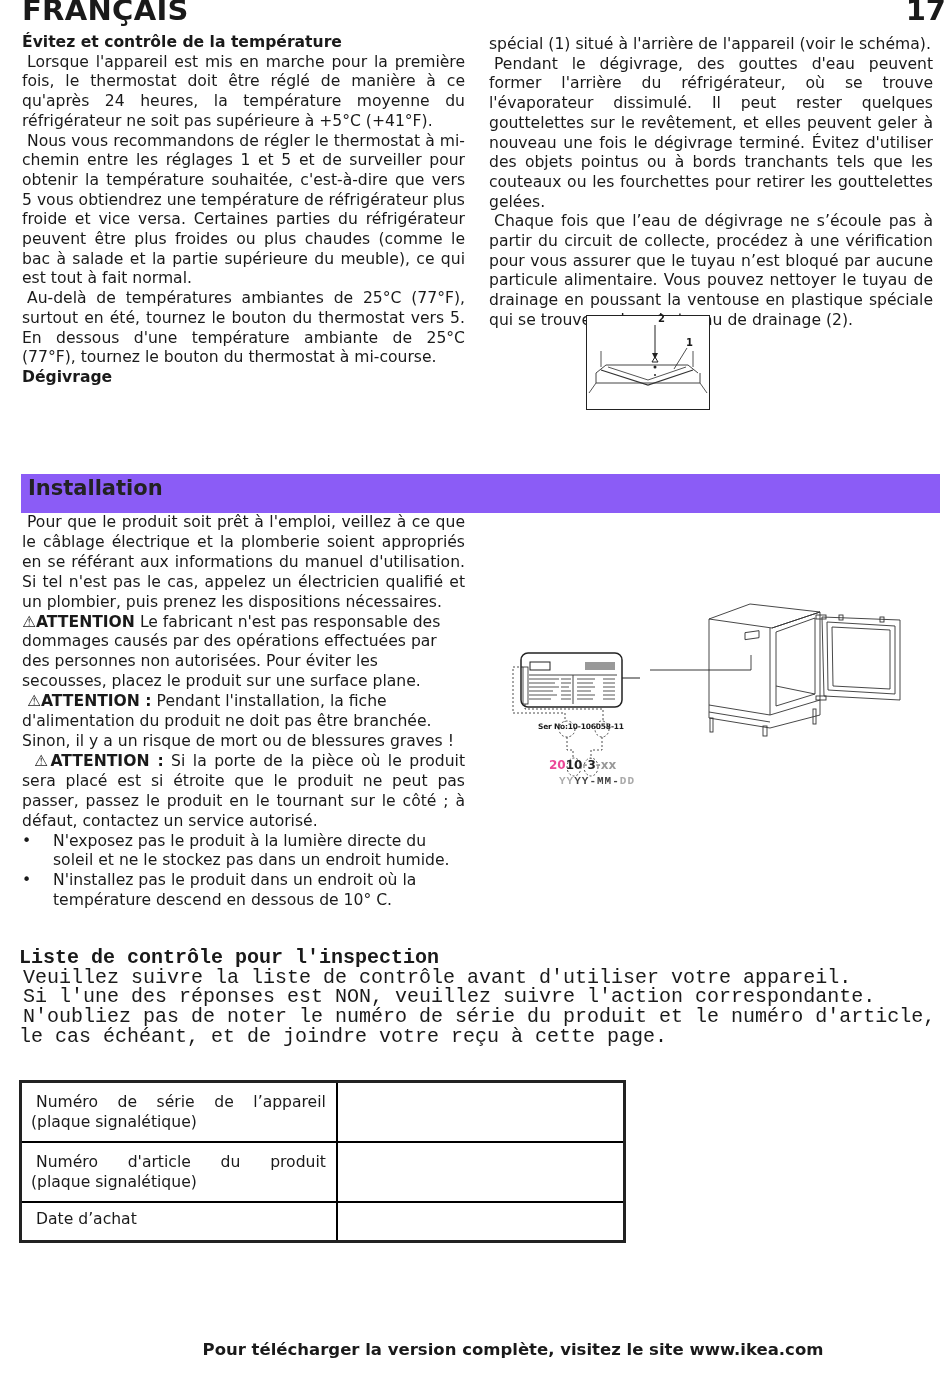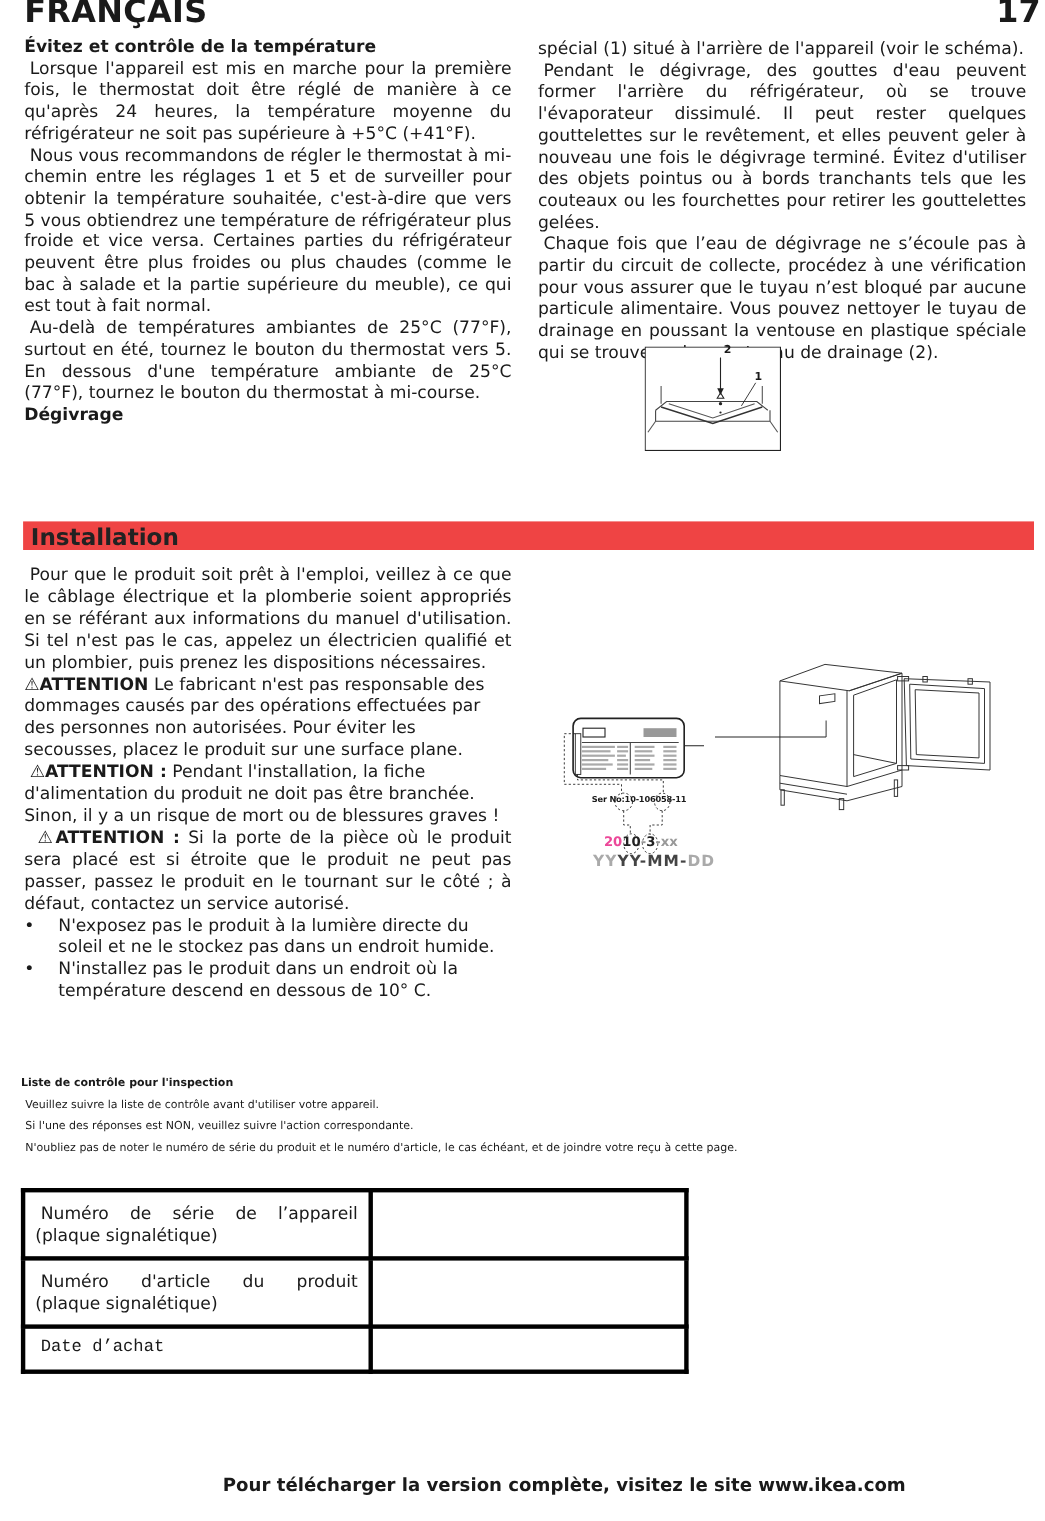--- a/index.html
+++ b/index.html
@@ -23,52 +23,52 @@
   .col .h { font-weight: bold; text-align: left; }
   .col .indent { text-indent: 5px; }
   .left-col { left: 22px; top: 33px; width: 443px; }
   .right-col { left: 489px; top: 35px; width: 444px; }
   .right-col p { text-indent: 5px; }
   .right-col p.first { text-indent: 0; }
 
   .diagram-drain { left: 586px; top: 315px; width: 124px; height: 95px; }
 
   .install-bar {
-    left: 21px; top: 474px; width: 919px; height: 26px; background: #ef4444;
+    left: 21px; top: 474px; width: 919px; height: 39px; background: #8b5cf6;
   }
   .install-bar span {
     position: absolute; left: 7px; top: 2px; font-size: 21px; font-weight: bold; color: #222;
   }
   .install-col { left: 22px; top: 513px; width: 443px; font-size: 15.6px; line-height: 19.9px; }
   .install-col p { margin: 0; }
   .install-col .just { text-align: justify; }
   .install-col .warn-label { font-weight: bold; }
   .bullets { margin: 0; padding: 0; list-style: none; }
   .bullets li { position: relative; padding-left: 31px; }
   .bullets li .dot { position: absolute; left: 0; top: 0; width: 10px; }
 
   .label-diagram { left: 505px; top: 600px; width: 135px; height: 190px; }
   .fridge-diagram { left: 650px; top: 590px; width: 300px; height: 150px; }
 
-  .checklist { left: 19px; top: 975px; width: 925px; font-size: 10px; line-height: 19.7px; }
+  .checklist { left: 19px; top: 948px; width: 925px; font-size: 20px; line-height: 19.7px; font-family: Liberation Mono, monospace; }
   .checklist p { margin: 0; }
   .checklist .h { font-weight: bold; }
   .checklist .indent { text-indent: 4px; }
 
   .info-table {
     left: 19px; top: 1080px; width: 607px; border-collapse: collapse;
     border: 3px solid #222; font-size: 15.6px; line-height: 19.7px;
   }
-  .info-table td { border: 4px solid #000000; vertical-align: top; padding: 0; }
+  .info-table td { border: 2px solid #000000; vertical-align: top; padding: 0; }
   .info-table td.lbl { width: 300px; padding: 10px 10px 0 9px; text-align: justify; }
   .info-table td.lbl .l1 { text-indent: 5px; text-align-last: justify; display: block; }
   .info-table td.val { width: 300px; }
   .info-table tr.r1 td, .info-table tr.r2 td { height: 48px; }
   .info-table tr.r3 td { height: 30px; }
-  .info-table tr.r3 td.lbl { padding-top: 7px; padding-left: 14px; font-family: Liberation Mono, monospace; }
+  .info-table tr.r3 td.lbl { padding-top: 7px; padding-left: 14px; }
 
   .footer {
     left: 0; top: 1340px; width: 1026px; text-align: center; font-size: 16.5px; font-weight: bold; color: #1a1a1a;
   }
 </style>
 </head>
 <body>
 
 <div class="abs lang-title">FRANÇAIS</div>
 <div class="abs page-num">17</div>
@@ -187,21 +187,21 @@
       <ellipse cx="69" cy="167" rx="7" ry="9"></ellipse>
       <ellipse cx="86" cy="167" rx="7" ry="9"></ellipse>
     </g>
   </svg>
   <div class="abs" style="left:33px;top:122px;font-size:7.5px;font-weight:bold;white-space:nowrap;letter-spacing:-0.2px;">
     <span>Ser No:</span><span>10-106058-11</span>
   </div>
   <div class="abs" style="left:44px;top:158px;font-size:12px;font-weight:bold;white-space:nowrap;">
     <span style="color:#ec4899;margin-top:44px;">20</span><span style="color:#222;">10</span><span style="color:#999;">-</span><span style="color:#222;">3</span><span style="color:#999;">-</span><span style="color:#999;">xx</span>
   </div>
-  <div class="abs" style="left:34px;top:175px;font-size:14px;font-weight:bold;letter-spacing:1px;white-space:nowrap;">
+  <div class="abs" style="left:54px;top:175px;font-size:11px;font-weight:bold;letter-spacing:1px;white-space:nowrap;font-family:Liberation Mono, monospace;">
     <span style="color:#aaa;">YY</span><span style="color:#444;">YY</span><span style="color:#444;">-MM-</span><span style="color:#aaa;">DD</span>
   </div>
 </div>
 
 <div class="abs fridge-diagram">
   <svg width="300" height="150" viewBox="0 0 300 150">
     <g fill="none" stroke="#333" stroke-width="0.9">
 
       <polyline points="59,29 100,14 170,22 122,38 59,29"></polyline>
 

